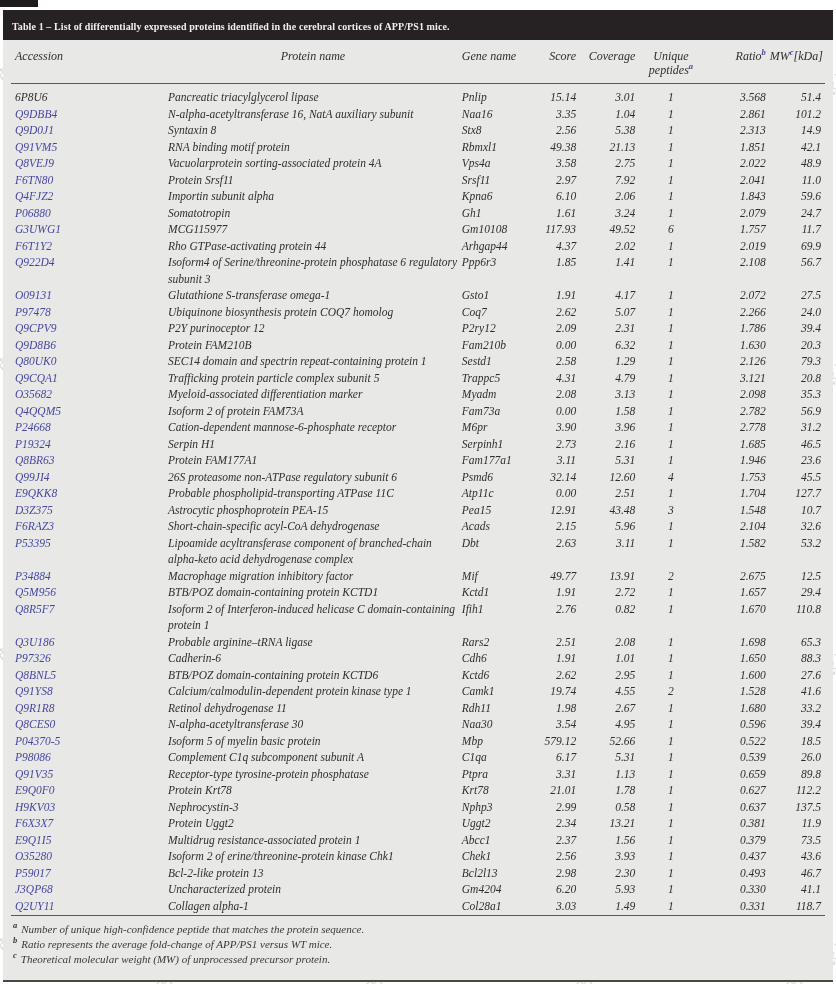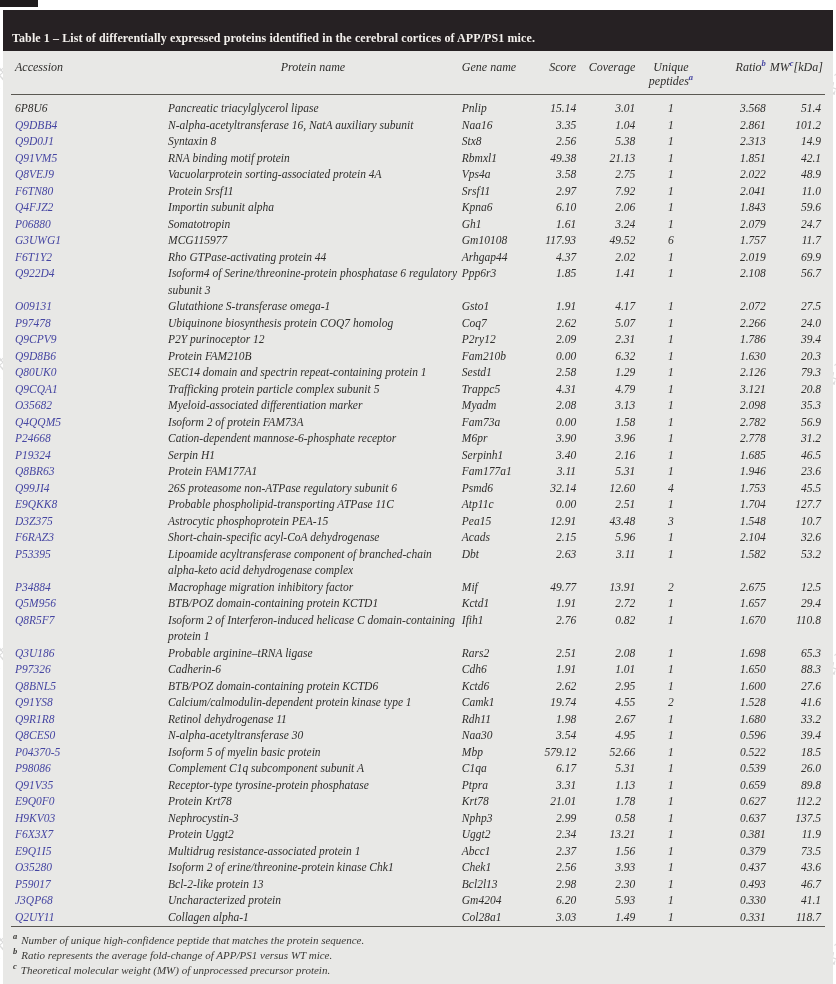--- a/index.html
+++ b/index.html
@@ -16,22 +16,22 @@
     font-family:"Liberation Serif", serif;color:var(--ink);
   }
   .corner-bar{
     position:absolute;left:0;top:0;width:38px;height:7px;background:#1f1b1c;
   }
   .paper-table{
     position:absolute;left:3px;top:10px;width:830px;
   }
   .title-bar{
     background:var(--title-bar-bg);color:#f3f0ec;
-    font-weight:bold;font-size:12px;line-height:16px;
-    padding:20px 9px 5px;letter-spacing:.1px;
+    font-weight:bold;font-size:10px;line-height:16px;
+    padding:9px 9px 5px;letter-spacing:.1px;
   }
   .body-bg{
     background:var(--table-bg);
     padding:0 8px 4px;
     border-bottom:2px solid #4a4843;
     font-style:italic;
   }
   table{
     width:100%;border-collapse:collapse;table-layout:fixed;
     font-size:11.5px;line-height:16.5px;color:var(--ink);
@@ -341,21 +341,21 @@
             <td class="c-score">3.90</td>
             <td class="c-coverage">3.96</td>
             <td class="c-unique">1</td>
             <td class="c-ratio">2.778</td>
             <td class="c-mw">31.2</td>
           </tr>
           <tr>
             <td class="c-accession"><span class="acc-link">P19324</span></td>
             <td class="c-protein">Serpin H1</td>
             <td class="c-gene">Serpinh1</td>
-            <td class="c-score">3.40</td>
+            <td class="c-score">2.73</td>
             <td class="c-coverage">2.16</td>
             <td class="c-unique">1</td>
             <td class="c-ratio">1.685</td>
             <td class="c-mw">46.5</td>
           </tr>
           <tr>
             <td class="c-accession"><span class="acc-link">Q8BR63</span></td>
             <td class="c-protein">Protein FAM177A1</td>
             <td class="c-gene">Fam177a1</td>
             <td class="c-score">3.11</td>

